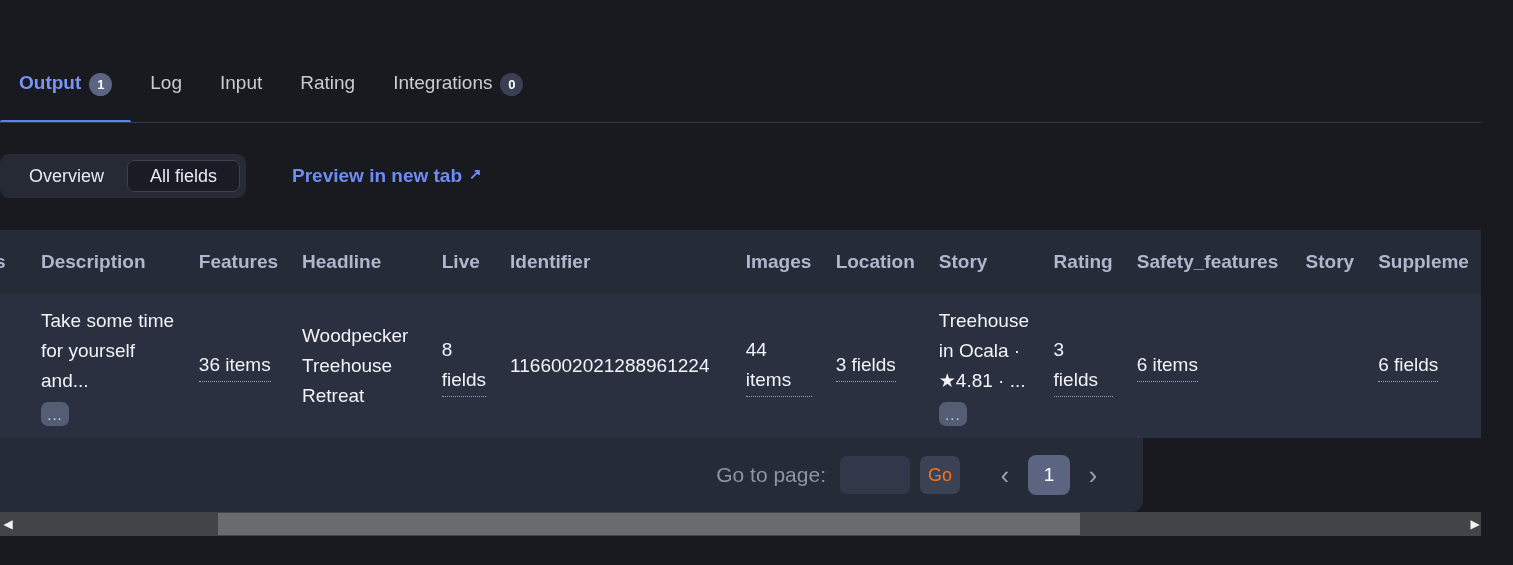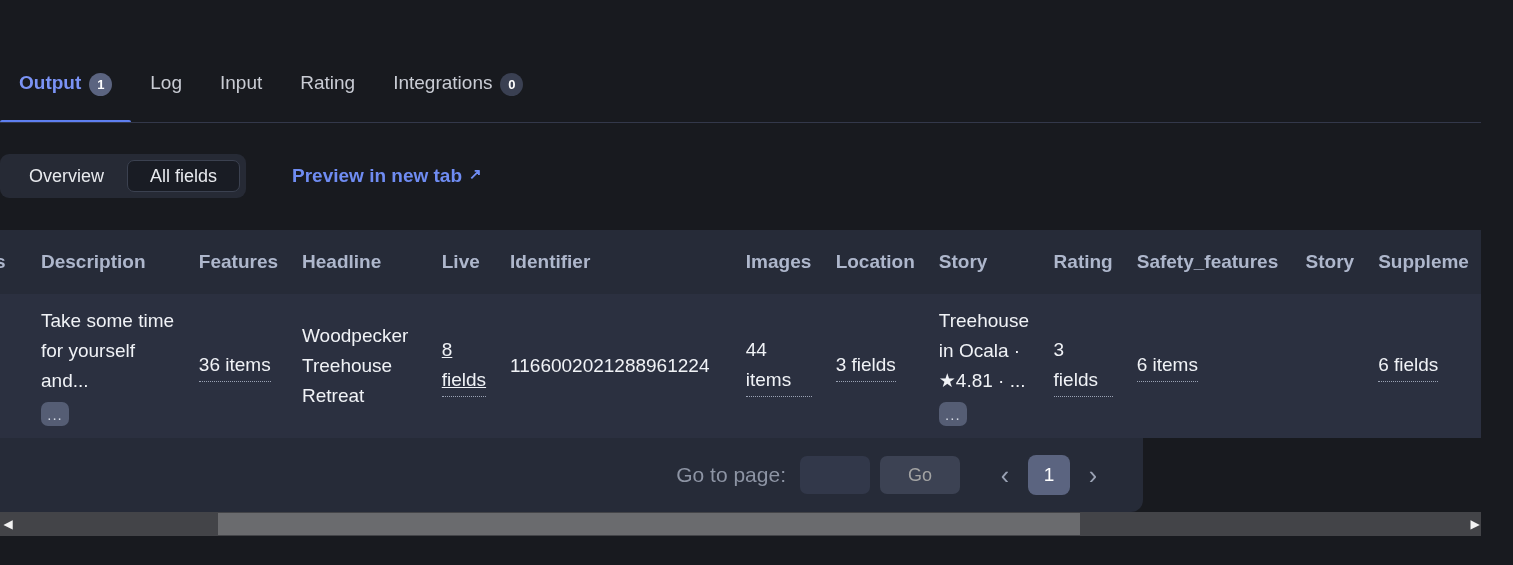--- a/index.html
+++ b/index.html
@@ -230,25 +230,25 @@
     outline: none;
     color: #e8eaee;
     font-size: 17px;
     font-family: "Liberation Sans", sans-serif;
     padding: 0 10px;
     box-sizing: border-box;
   }
   .goto-input::placeholder { color: #6d7486; }
   .go-btn {
     height: 38px;
-    padding: 0 28px;
+    padding: 0 8px;
     background: #3c4253;
     border: none;
     border-radius: 7px;
-    color: #a3a3a3;
+    color: #f97316;
     font-size: 18px;
     font-family: "Liberation Sans", sans-serif;
     cursor: pointer;
     display: flex;
     align-items: center;
   }
   .page-nav {
     display: flex;
     align-items: center;
     gap: 6px;
@@ -410,21 +410,21 @@
             <td style="width: 103px;">
               <div class="cell-stack">
                 <span class="dotted">36 items</span>
               </div>
             </td>
             <td style="width: 143px;">
               <div class="cell-stack">
                 <span>Woodpecker Treehouse Retreat</span>
               </div>
             </td>
-            <td style="width: 64px; text-decoration: underline;">
+            <td style="width: 64px;">
               <div class="cell-stack">
                 <span class="dotted">8 fields</span>
               </div>
             </td>
             <td style="width: 240px;">
               <div class="cell-stack">
                 <span>1166002021288961224</span>
               </div>
             </td>
             <td style="width: 90px;">

